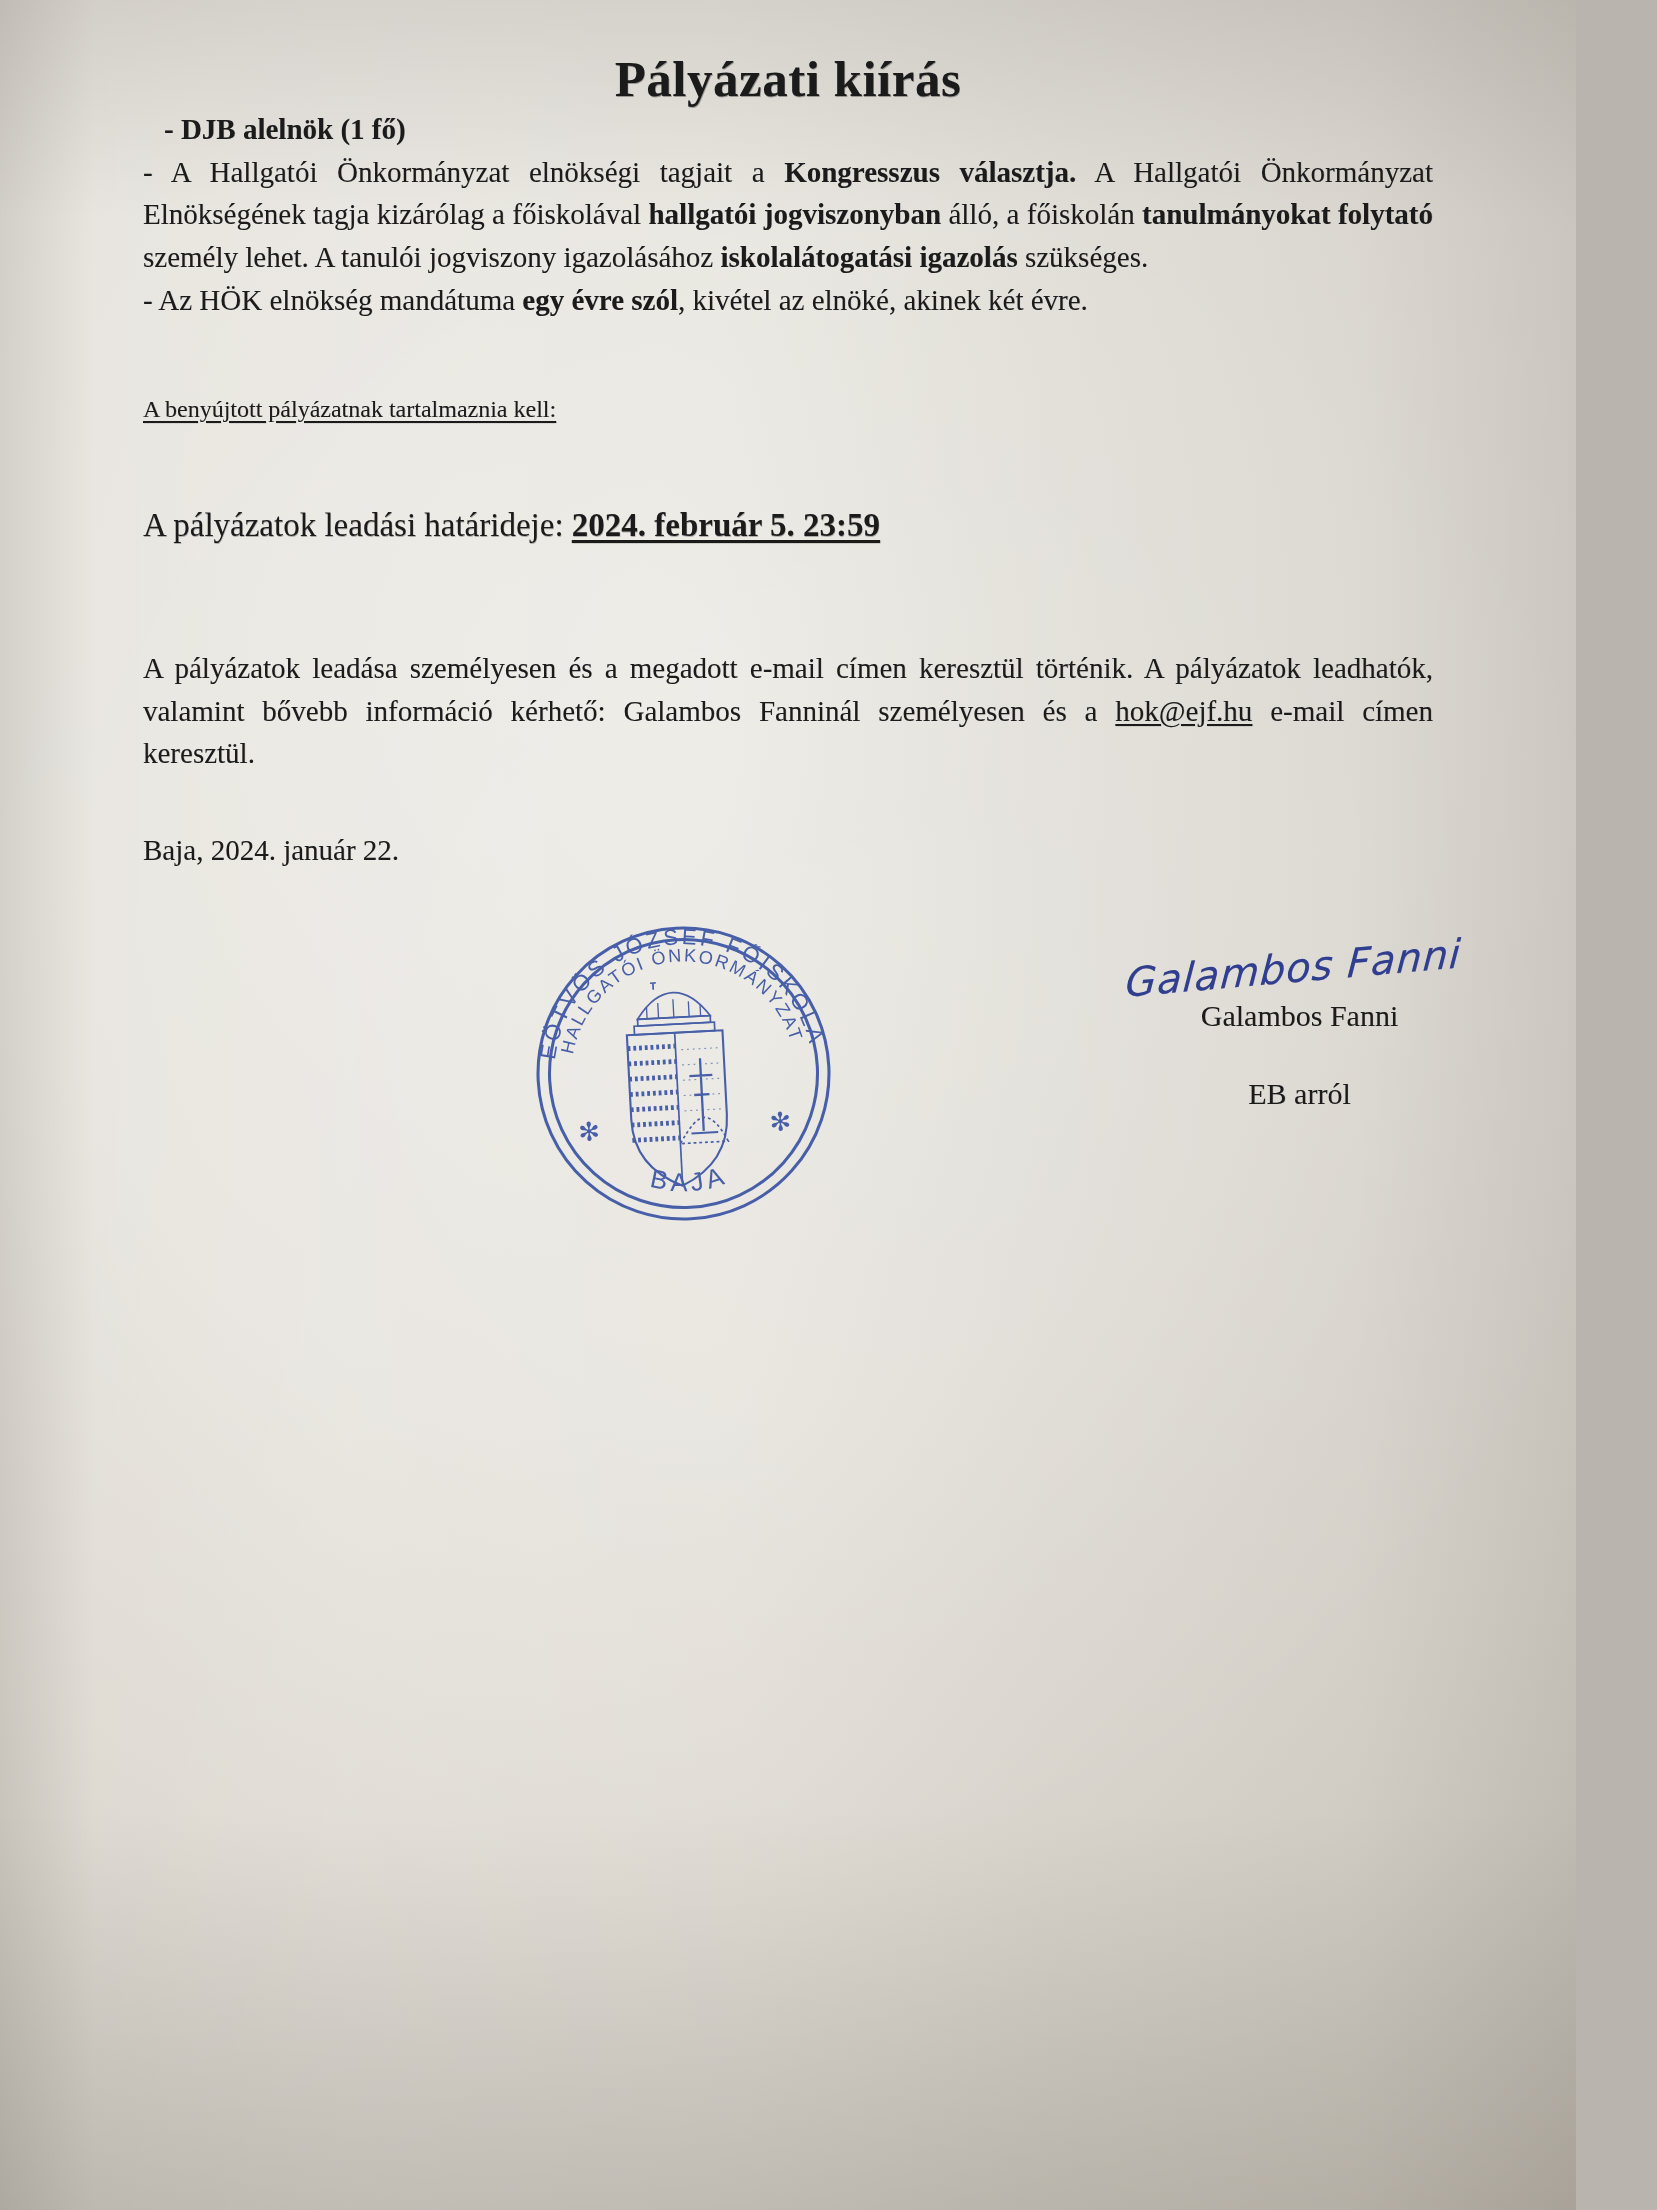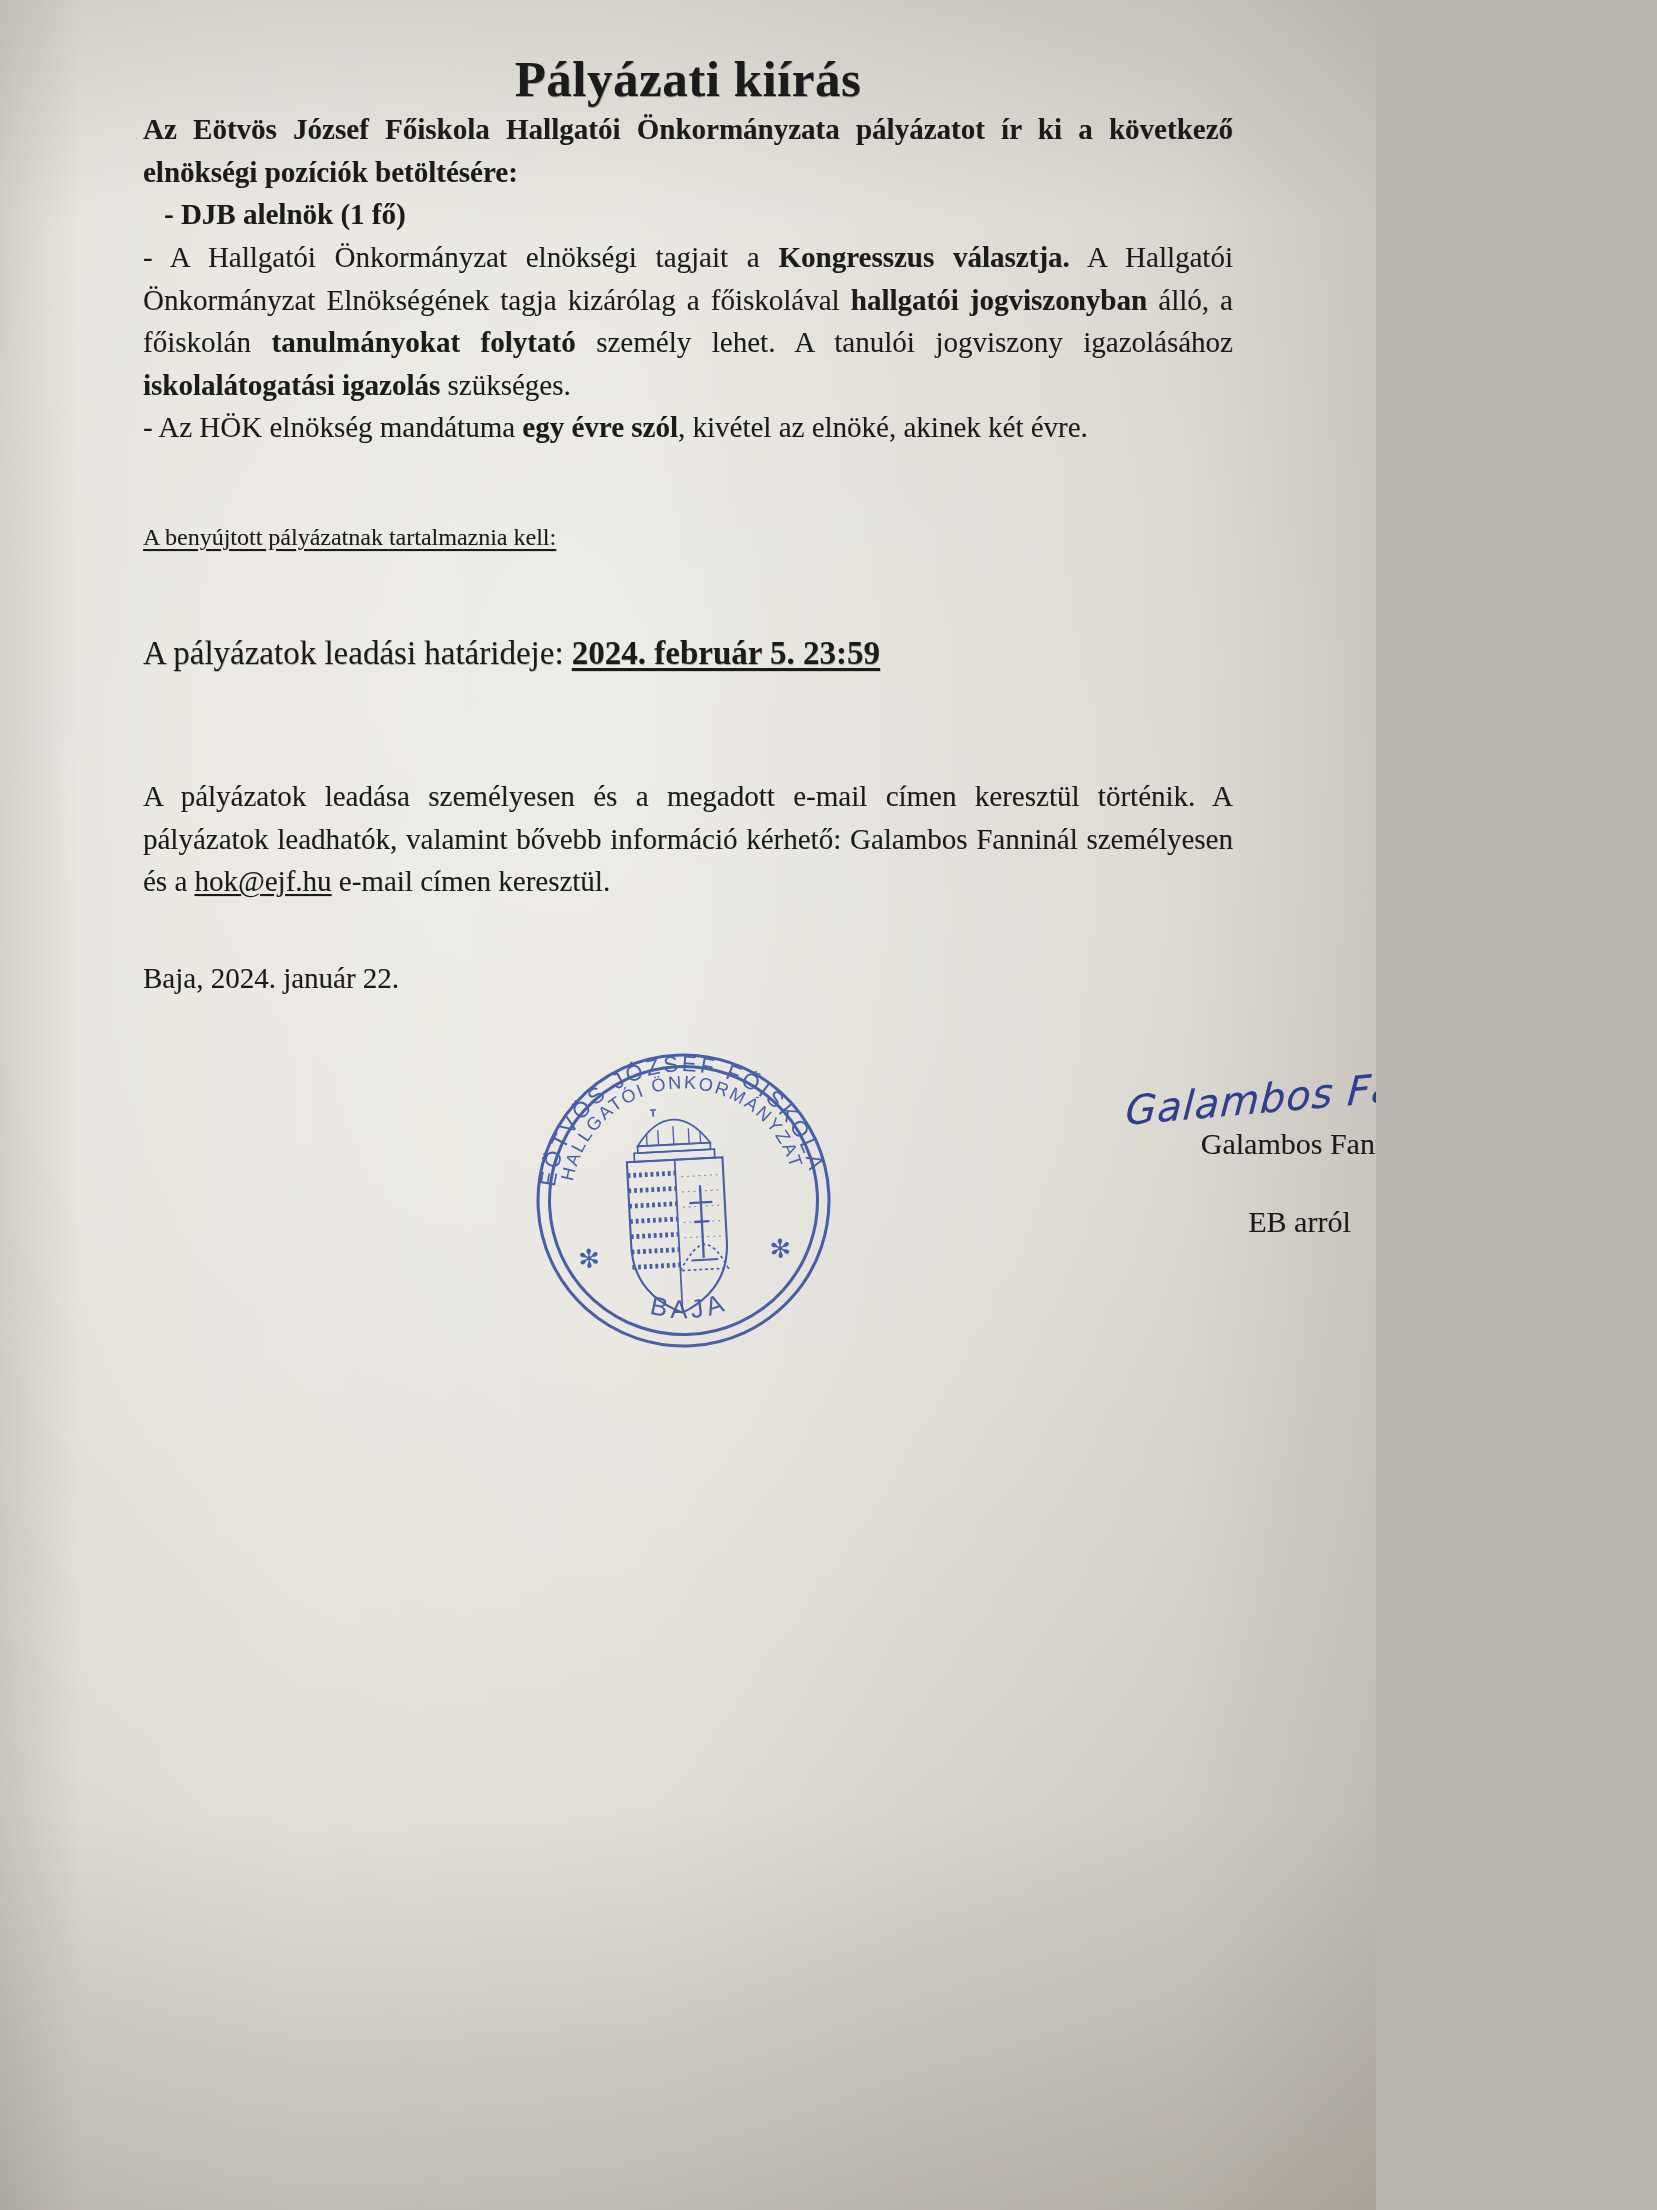--- a/index.html
+++ b/index.html
@@ -8,21 +8,21 @@
     width: 1658px;
     height: 2210px;
     background: #b9b5ae;
     font-family: "Liberation Serif", "DejaVu Serif", serif;
     overflow: hidden;
   }
 
   
   #paper {
     position: relative;
-    width: 1376px;
+    width: 1576px;
     height: 2210px;
     background:
       radial-gradient(ellipse 120% 90% at 42% 30%, #eceae4 0%, #e7e4de 38%, #dedad2 62%, #cfcac1 85%, #c3bdb3 100%);
     overflow: hidden;
   }
   
   #paper::before {
     content: "";
     position: absolute; inset: 0;
     background:
@@ -151,24 +151,20 @@
 </style>
 </head>
 <body>
 
 <div id="paper">
 
   <div id="content">
 
     <h1 class="doc-title">Pályázati kiírás</h1>
 
-    <p class="body lead">
-      <span>Az Eötvös József Főiskola Hallgatói Önkormányzata pályázatot ír ki a</span>
-      <span>következő elnökségi pozíciók betöltésére:</span>
-    </p>
 
     <p class="body noj bullet-item">-  DJB alelnök (1 fő)</p>
 
     <p class="body para-gap-lg">
       <span>- A Hallgatói Önkormányzat elnökségi tagjait a </span><b>Kongresszus választja.</b><span> A Hallgatói Önkormányzat Elnökségének tagja kizárólag a főiskolával </span><b>hallgatói jogviszonyban</b><span> álló, a főiskolán </span><b>tanulmányokat folytató</b><span> személy lehet. A tanulói jogviszony igazolásához </span><b>iskolalátogatási igazolás</b><span> szükséges.</span>
     </p>
 
 
     <p class="body para">
       <span>- Az HÖK elnökség mandátuma </span><b>egy évre szól</b><span>, kivétel az elnöké, akinek két évre.</span>

